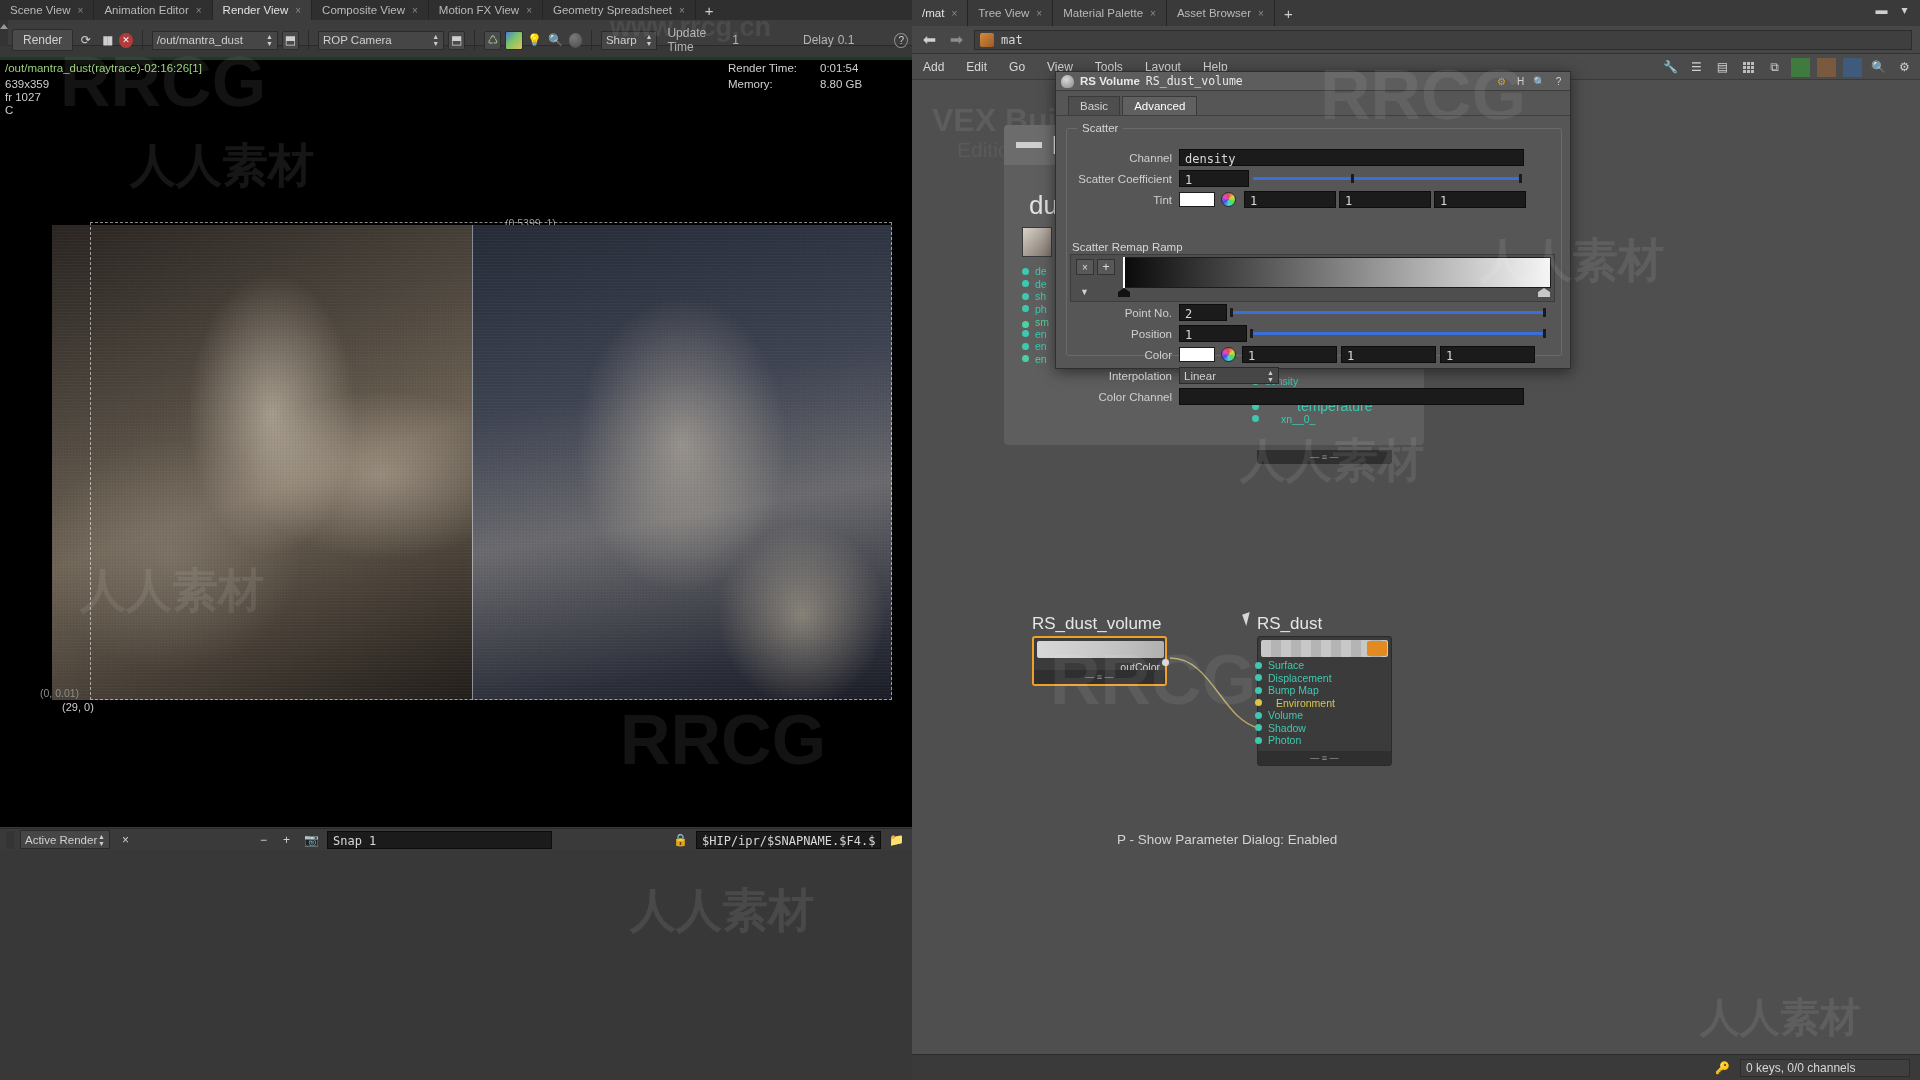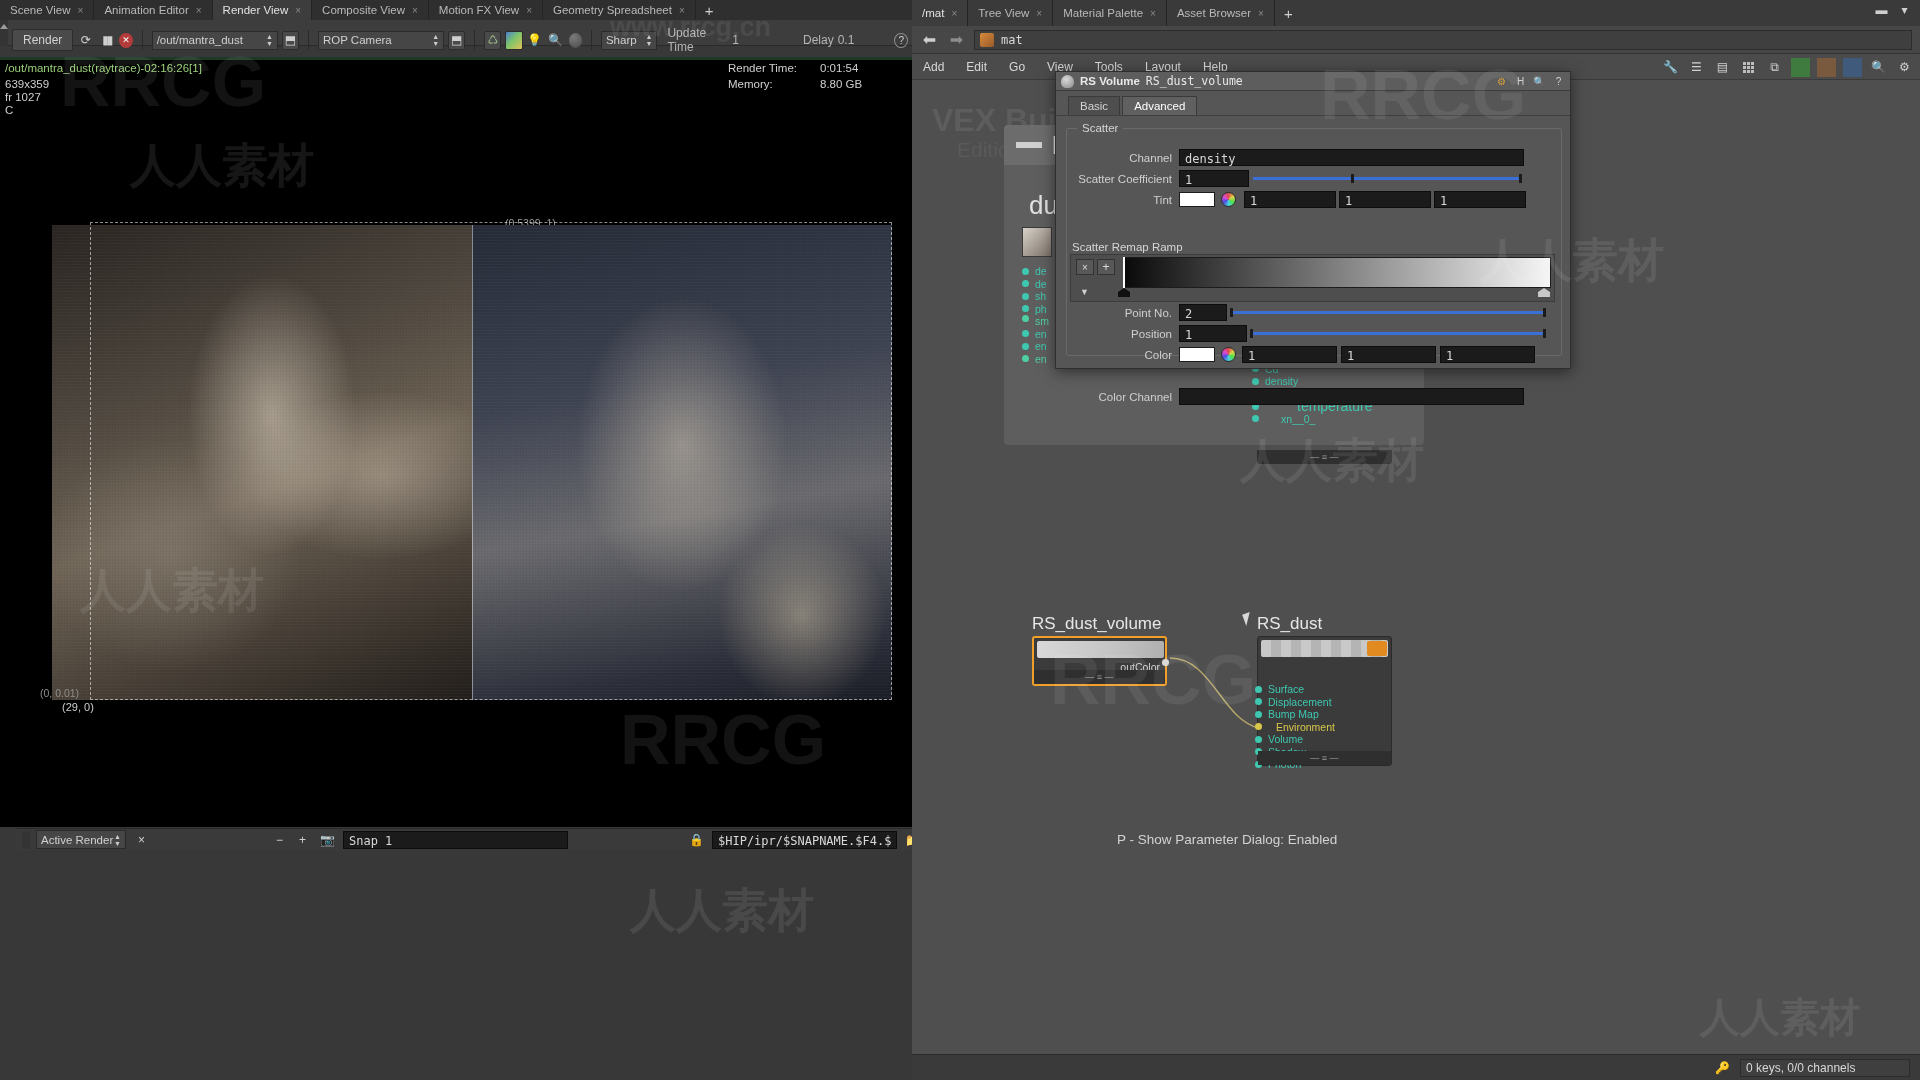--- a/index.html
+++ b/index.html
@@ -40,21 +40,21 @@
   .combo .ar { font-size:7px; line-height:7px; text-align:center; color:#ccc; }
 
   
   #renderarea { position:absolute; left:0; top:57px; width:912px; height:770px; background:#000; }
   .rinfo { position:absolute; font-size:11.5px; color:#cfcfcf; font-family:"Liberation Sans",sans-serif; }
   #img { position:absolute; left:52px; top:168px; width:840px; height:475px; }
   #img .half { position:absolute; top:0; height:475px; width:50%; }
   .dashed { position:absolute; border:1px dashed rgba(255,255,255,.55); }
 
   
-  #activebar { position:absolute; left:16px; top:828px; width:912px; height:22px;
+  #activebar { position:absolute; left:0; top:828px; width:912px; height:22px;
     background:#3a3a3a; border-top:1px solid #2a2a2a; display:flex; align-items:center; padding:0 6px; gap:6px; }
   #timeline { position:absolute; left:0; top:850px; width:912px; height:230px; background:#383838; }
 
   
   #rightpane { position:absolute; left:912px; top:0; width:1008px; height:1080px; background:#4b4b4b; }
   #rtabbar { position:absolute; left:0; top:0; width:1008px; height:26px; background:#3a3a3a;
     display:flex; align-items:stretch; }
   #rpath { position:absolute; left:0; top:26px; width:1008px; height:28px; background:#474747;
     display:flex; align-items:center; gap:8px; padding:0 8px; border-bottom:1px solid #333; }
   #rmenu { position:absolute; left:0; top:54px; width:1008px; height:26px; background:#4b4b4b;
@@ -331,21 +331,21 @@
                 <span style="font-size: 10.5px; color: rgb(63, 200, 176);">de</span>
               </div>
               <div style="display: flex; align-items: center; gap: 6px; height: 12.5px;">
                 <span style="width: 7px; height: 7px; border-radius: 50%; background: rgb(63, 200, 176);"></span>
                 <span style="font-size: 10.5px; color: rgb(63, 200, 176);">sh</span>
               </div>
               <div style="display: flex; align-items: center; gap: 6px; height: 12.5px;">
                 <span style="width: 7px; height: 7px; border-radius: 50%; background: rgb(63, 200, 176);"></span>
                 <span style="font-size: 10.5px; color: rgb(63, 200, 176);">ph</span>
               </div>
-              <div style="display: flex; align-items: flex-start; gap: 6px; height: 12.5px;">
+              <div style="display: flex; align-items: flex-end; gap: 6px; height: 12.5px;">
                 <span style="width: 7px; height: 7px; border-radius: 50%; background: rgb(79, 208, 160);"></span>
                 <span style="font-size: 10.5px; color: rgb(79, 208, 160);">sm</span>
               </div>
               <div style="display: flex; align-items: center; gap: 6px; height: 12.5px;">
                 <span style="width: 7px; height: 7px; border-radius: 50%; background: rgb(63, 200, 176);"></span>
                 <span style="font-size: 10.5px; color: rgb(63, 200, 176);">en</span>
               </div>
               <div style="display: flex; align-items: center; gap: 6px; height: 12.5px;">
                 <span style="width: 7px; height: 7px; border-radius: 50%; background: rgb(63, 200, 176);"></span>
                 <span style="font-size: 10.5px; color: rgb(63, 200, 176);">en</span>
@@ -398,21 +398,21 @@
 
       <svg style="position:absolute;left:0;top:0;width:1008px;height:1000px;pointer-events:none;">
         <path d="M258,578 C300,578 310,640 347,648" stroke="#b8a86a" stroke-width="1.4" fill="none"></path>
       </svg>
 
       <div class="nodetitle" style="left:345px;top:534px;">RS_dust</div>
       <div class="nodebody" style="left:345px;top:556px;width:135px;height:130px;">
         <div class="nodestrip" style="width:127px;background:repeating-linear-gradient(to right,#c8c8c8 0 10px,#b4b4b4 10px 20px);"></div>
         <div style="position:absolute;right:4px;top:4px;width:20px;height:15px;background:#e08a20;border-radius:2px;"></div>
         <div id="dustports" style="position:absolute;left:0;top:22px;">
-            <div style="display: flex; align-items: center; gap: 6px; height: 12.5px; padding-left: 4px; margin-top: 24px;">
+            <div style="display: flex; align-items: center; gap: 6px; height: 12.5px; padding-left: 4px;">
               <span style="width: 7px; height: 7px; border-radius: 50%; background: rgb(63, 200, 176); margin-left: -7px;"></span>
               <span style="font-size: 10.5px; color: rgb(63, 200, 176);">Surface</span>
             </div>
             <div style="display: flex; align-items: center; gap: 6px; height: 12.5px; padding-left: 4px;">
               <span style="width: 7px; height: 7px; border-radius: 50%; background: rgb(63, 200, 176); margin-left: -7px;"></span>
               <span style="font-size: 10.5px; color: rgb(63, 200, 176);">Displacement</span>
             </div>
             <div style="display: flex; align-items: center; gap: 6px; height: 12.5px; padding-left: 4px;">
               <span style="width: 7px; height: 7px; border-radius: 50%; background: rgb(63, 200, 176); margin-left: -7px;"></span>
               <span style="font-size: 10.5px; color: rgb(63, 200, 176);">Bump Map</span>
@@ -535,20 +535,27 @@
 
       <div class="prow" style="left:14px;top:230px;width:490px;">
         <span class="pl" style="width:109px;">Color</span>
         <span class="swatch"></span>
         <span class="wheel" style="margin-left:6px;"></span>
         <span class="fld" style="width:95px;height:17px;margin-left:6px;">1</span>
         <span class="fld" style="width:95px;height:17px;margin-left:4px;">1</span>
         <span class="fld" style="width:95px;height:17px;margin-left:4px;">1</span>
       </div>
 
+      <div class="prow" style="left:14px;top:251px;width:490px;">
+        <span class="pl" style="width:109px;">Interpolation</span>
+        <span class="combo" style="width:100px;height:17px;">
+          <span>Linear</span>
+          <span class="ar">▲<br>▼</span>
+        </span>
+      </div>
 
       <div class="prow" style="left:14px;top:272px;width:490px;">
         <span class="pl" style="width:109px;">Color Channel</span>
         <span class="fld" style="width:345px;height:17px;"></span>
       </div>
     </div>
   </div>
 
   <div class="wm" style="left:610px;top:12px;font-size:27px;">www.rrcg.cn</div>
   <div class="wm" style="left:60px;top:42px;font-size:70px;">RRCG</div>

